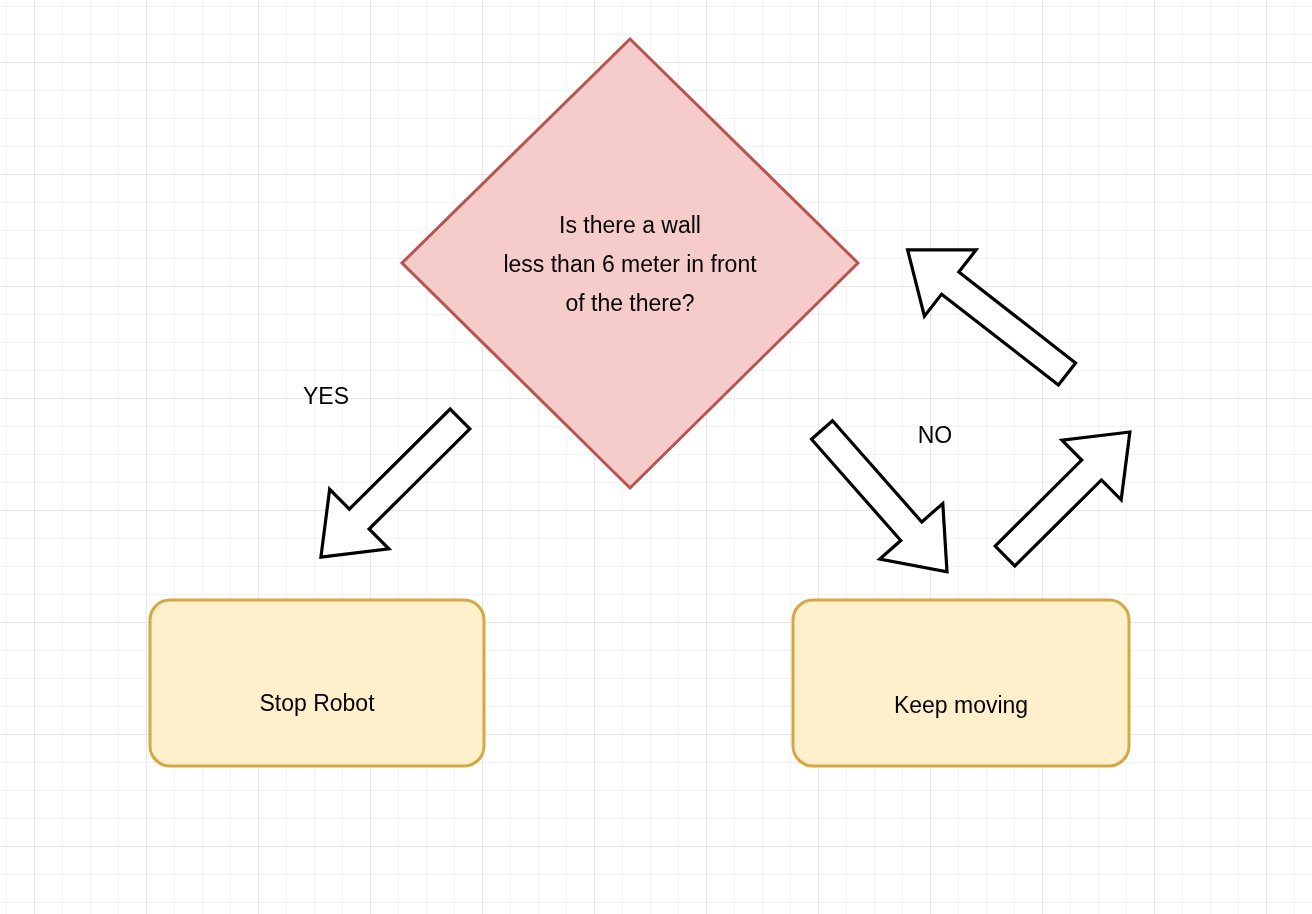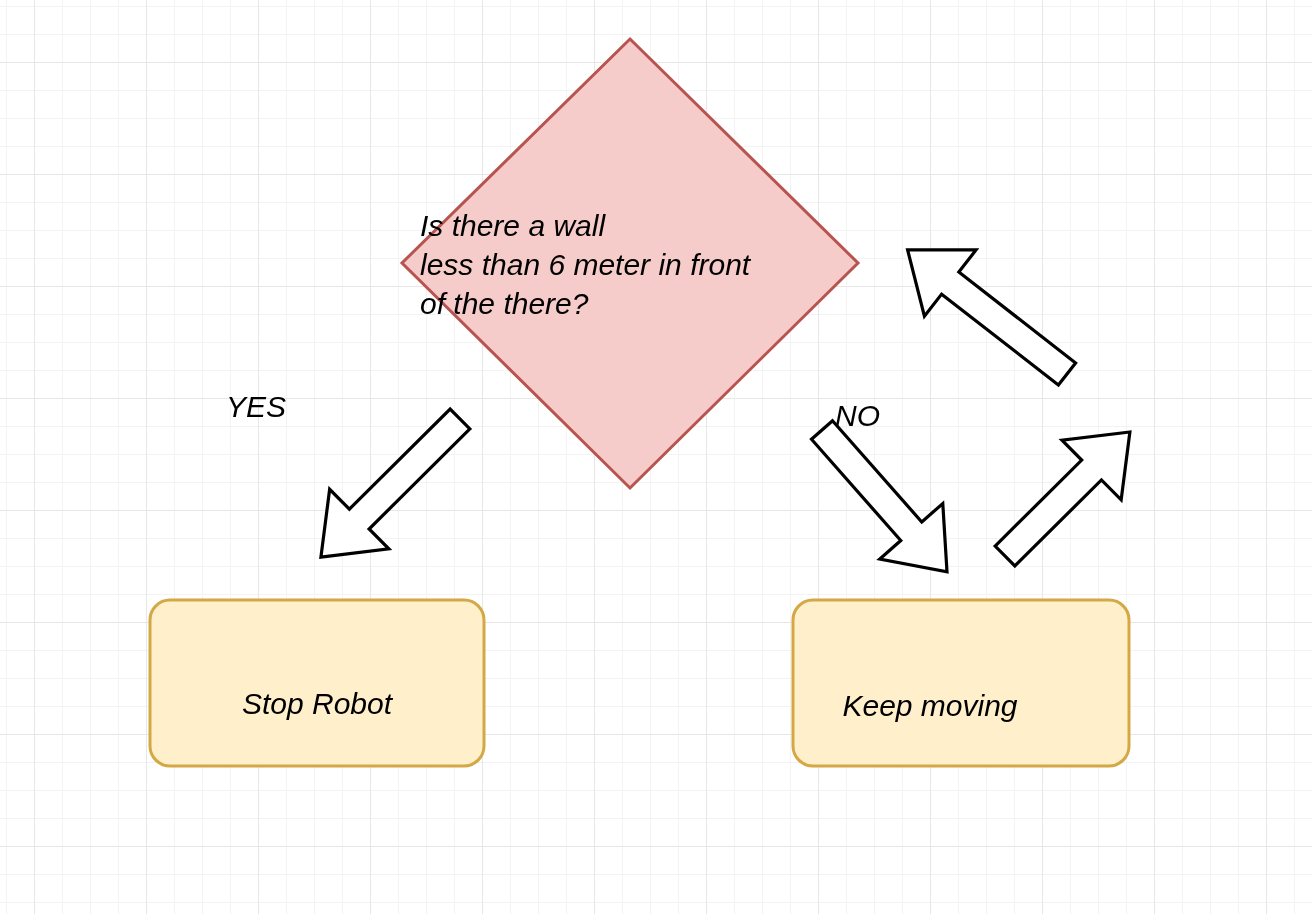--- a/index.html
+++ b/index.html
@@ -16,36 +16,35 @@
       linear-gradient(to bottom, #e7e7e7 1px, transparent 1px),
       linear-gradient(to right, #f3f3f3 1px, transparent 1px),
       linear-gradient(to bottom, #f3f3f3 1px, transparent 1px);
     background-size: 112px 112px, 112px 112px, 28px 28px, 28px 28px;
     background-position: 34px 0, 0 62px, 6px 0, 0 6px;
   }
   svg.shapes { position: absolute; left: 0; top: 0; }
   .txt {
     position: absolute;
     color: #000000;
-    font-size: 30px;
+    font-size: 23px;
     line-height: 39px;
-    text-align: left;
+    text-align: center;
     white-space: nowrap;
-    font-style: italic;
   }
   .diamond-text { left: 420px; top: 206px; width: 420px; }
   .branch-label { width: 200px; }
-  .yes-label { left: 226px; top: 387px; }
-  .no-label  { left: 835px; top: 396px; }
+  .yes-label { left: 226px; top: 377px; }
+  .no-label  { left: 835px; top: 416px; }
   .node-label {
     display: flex; align-items: center; justify-content: center;
     white-space: nowrap;
   }
   .stop-label { left: 150px; top: 600px; width: 334px; height: 206px; }
-  .keep-label { left: 762px; top: 600px; width: 336px; height: 210px; }
+  .keep-label { left: 793px; top: 600px; width: 336px; height: 210px; }
 </style>
 </head>
 <body>
 
 <div class="canvas">
 
   <svg class="shapes" width="1312" height="914" viewBox="0 0 1312 914">
 
     <polygon points="630,39 858,263 630,488 402,263" stroke-width="3" fill="#F6CCCA" stroke="#B85450"></polygon>
 

